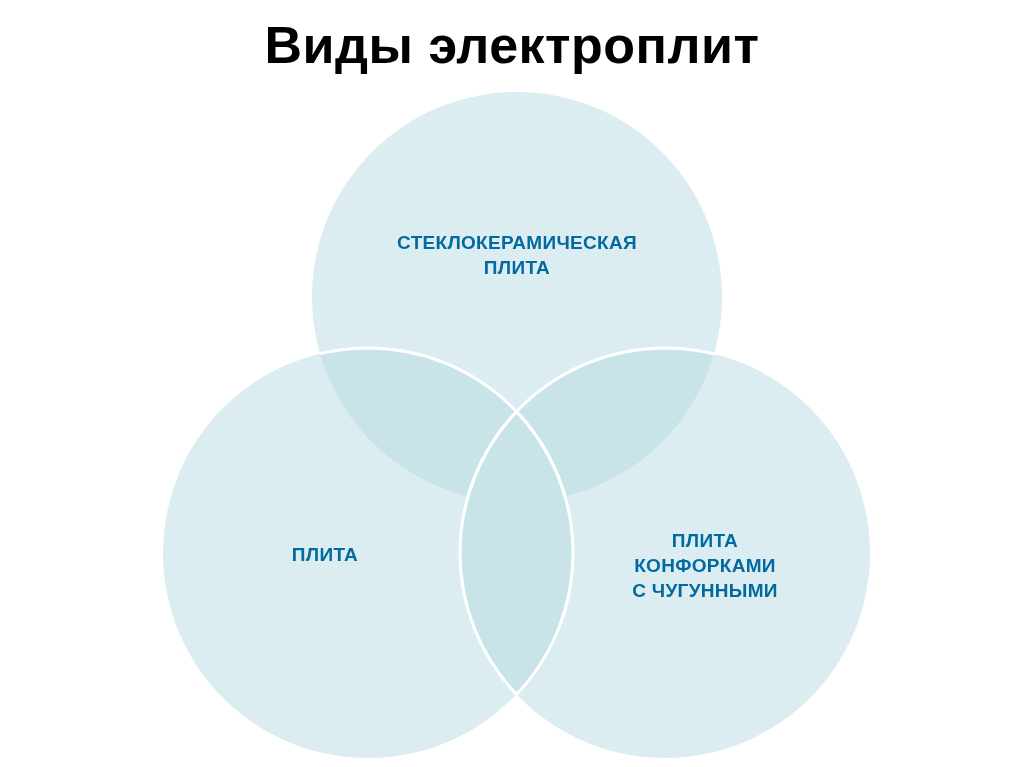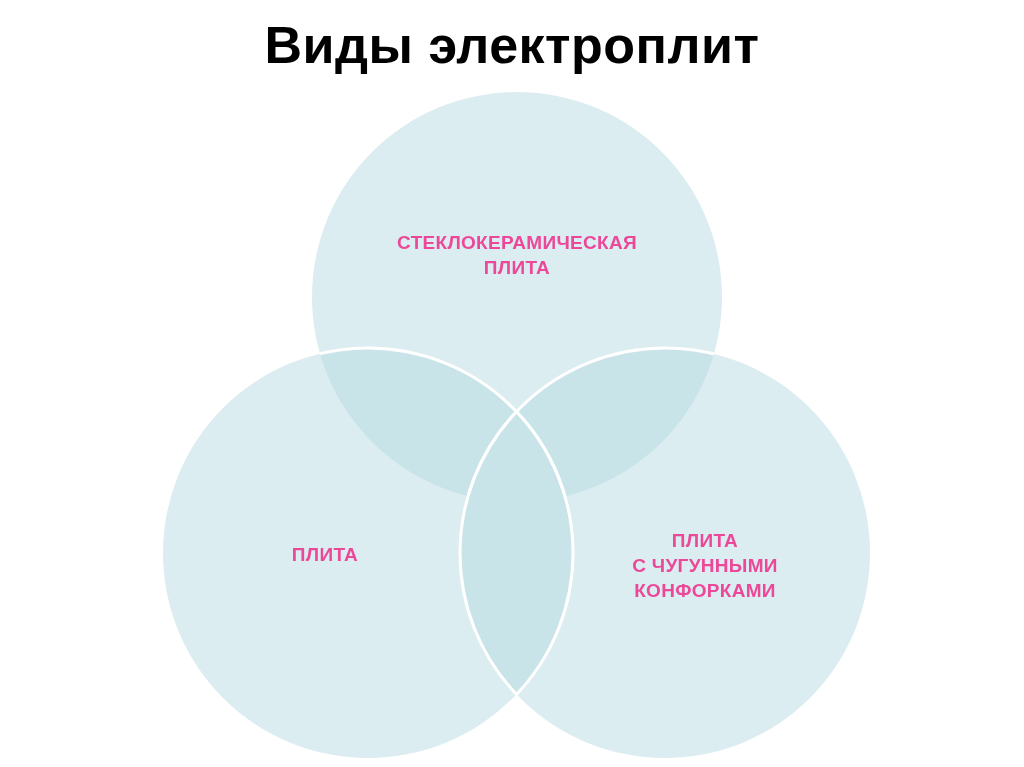--- a/index.html
+++ b/index.html
@@ -9,21 +9,21 @@
       font-family: "Liberation Sans", sans-serif;
     }
     .title {
       position: absolute; left: 0; top: 10px; width: 1024px;
       text-align: center; font-size: 52px; font-weight: bold; color: #000;
       line-height: 70px; letter-spacing: 0.5px;
     }
     .venn { position: absolute; left: 0; top: 0; width: 1024px; height: 767px; }
     .label {
       position: absolute; text-align: center; font-weight: bold;
-      font-size: 19px; line-height: 25px; color: #ec4899; letter-spacing: 0.3px;
+      font-size: 19px; line-height: 25px; color: #0369a1; letter-spacing: 0.3px;
     }
     .label span { display: block; }
   </style>
 </head>
 <body>
 
 <div class="title">Виды электроплит</div>
 
 <svg class="venn" viewBox="0 0 1024 767" xmlns="http://www.w3.org/2000/svg">
   <defs>
@@ -68,15 +68,15 @@
   <span>СТЕКЛОКЕРАМИЧЕСКАЯ</span>
   <span>ПЛИТА</span>
 </div>
 
 <div class="label" style="left:195px; top:542px; width:260px;">
   <span>ПЛИТА</span>
 </div>
 
 <div class="label" style="left:575px; top:528px; width:260px;">
   <span>ПЛИТА</span>
+  <span>КОНФОРКАМИ</span>
   <span>С ЧУГУННЫМИ</span>
-  <span>КОНФОРКАМИ</span>
 </div>
 
 </body></html>

